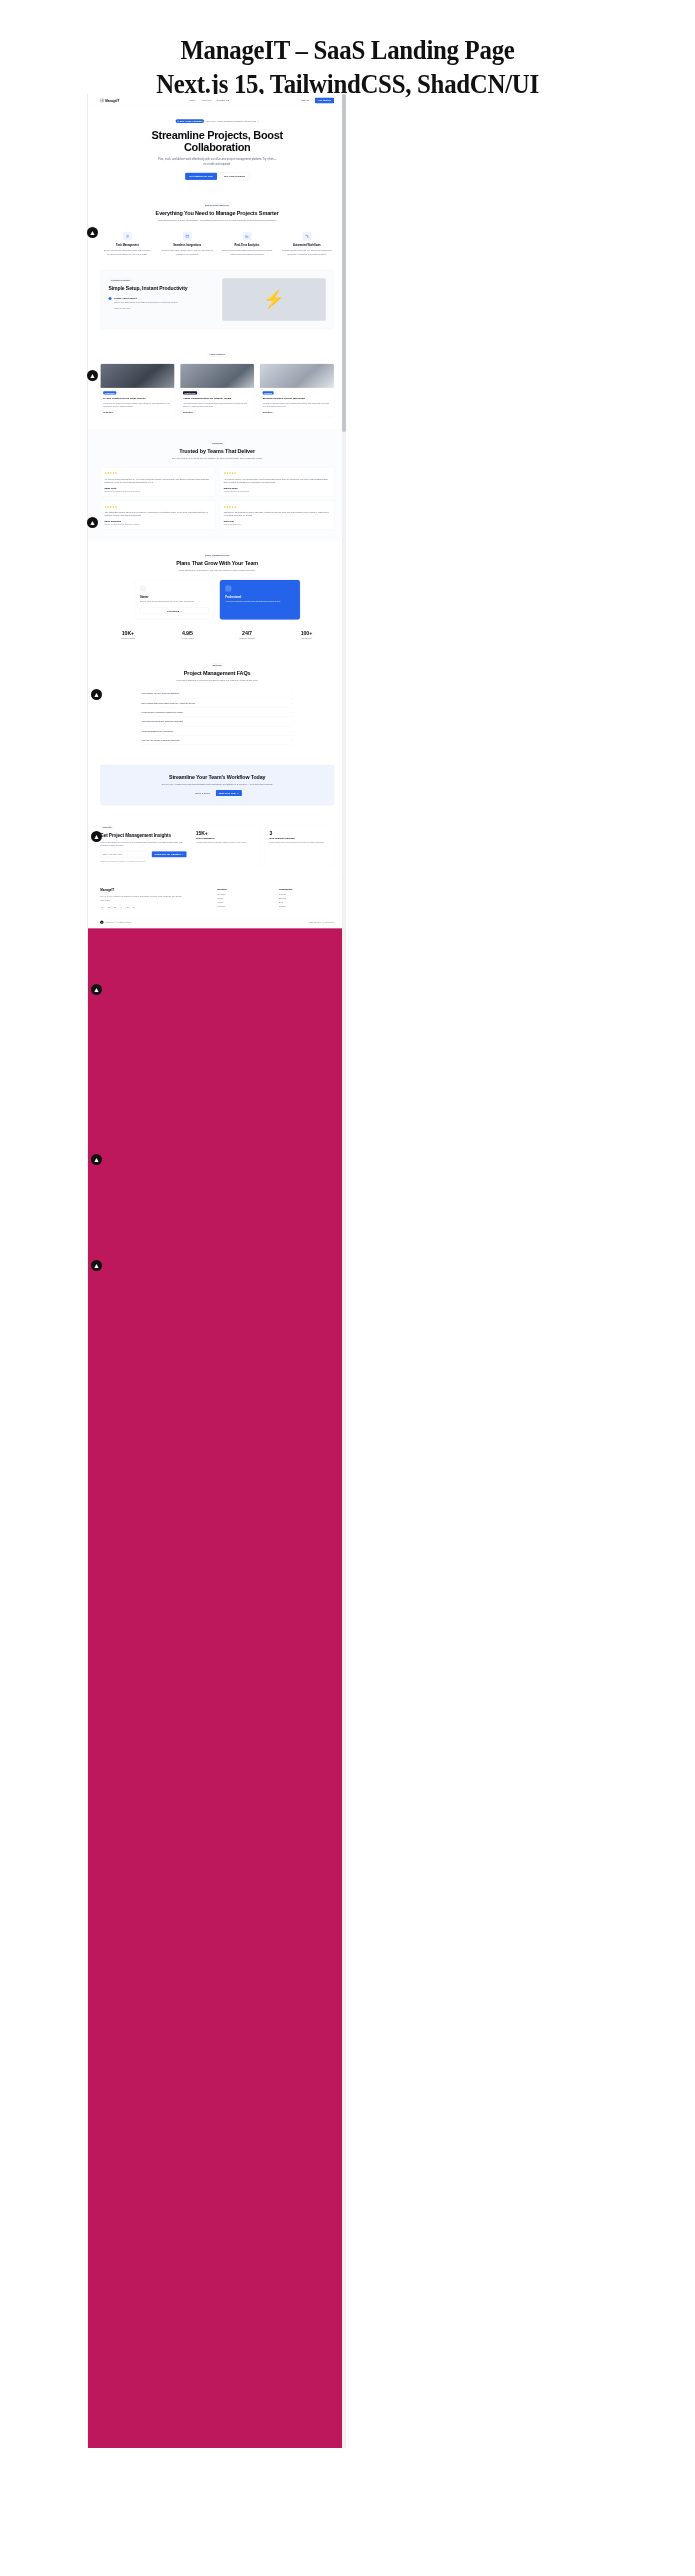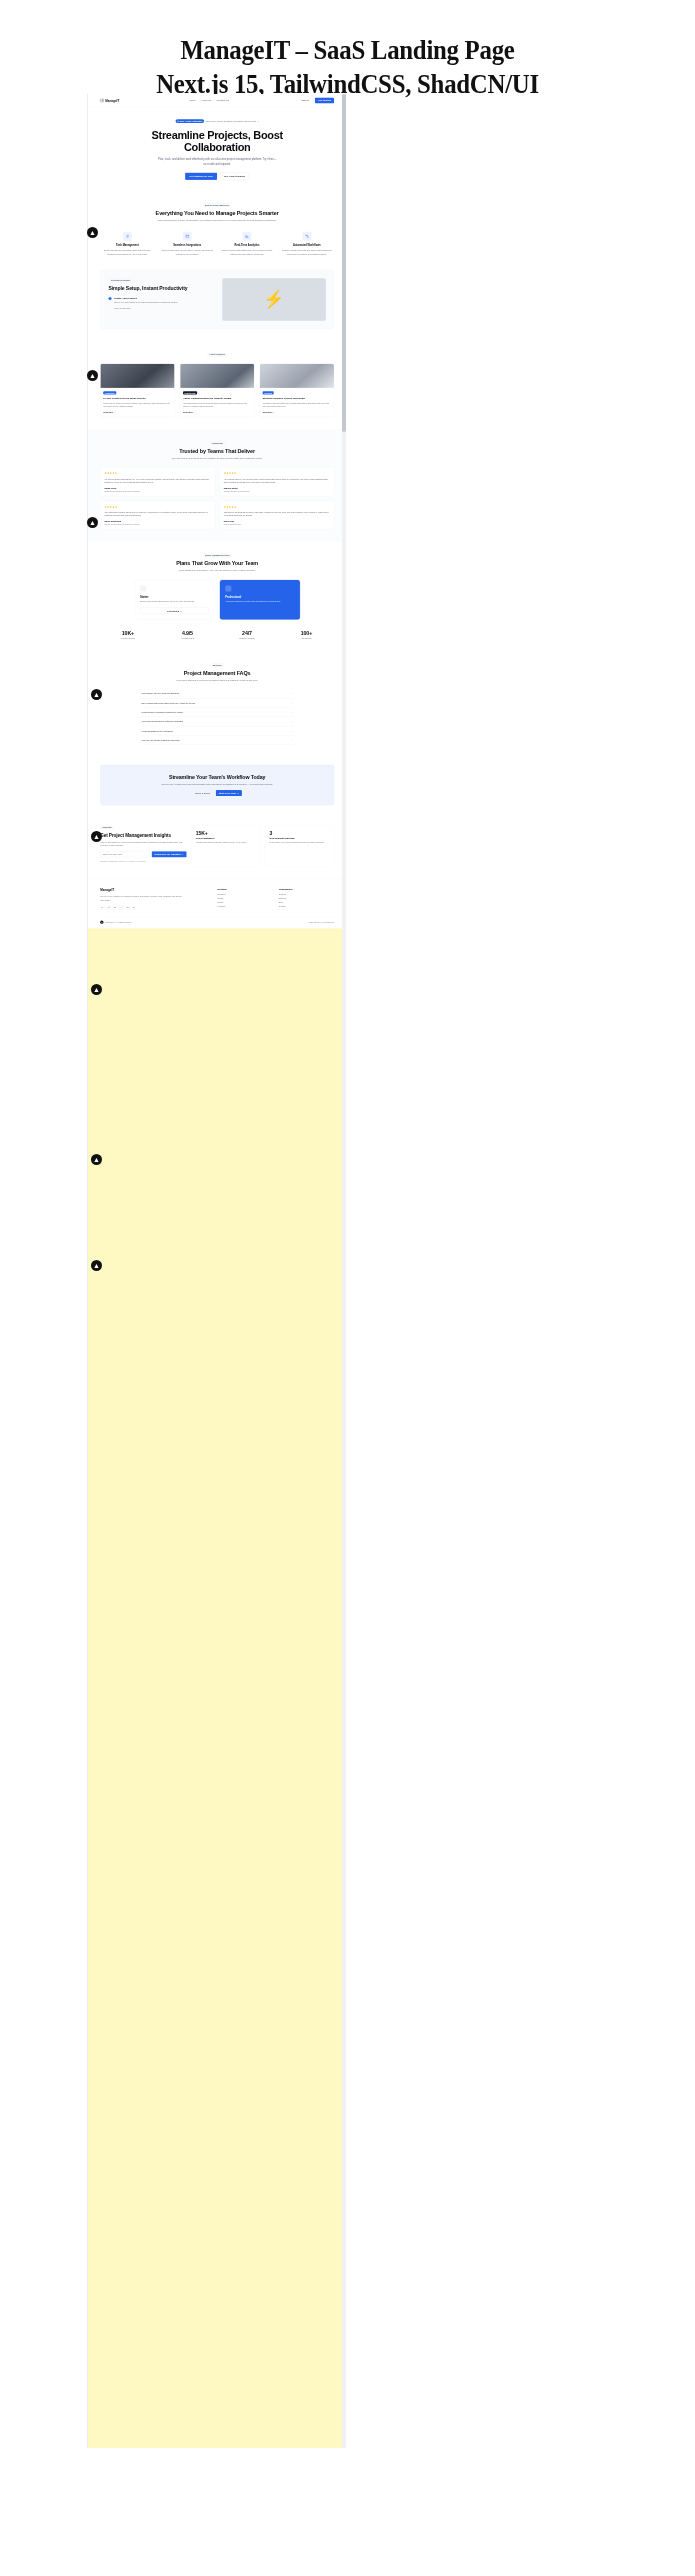--- a/index.html
+++ b/index.html
@@ -25,21 +25,21 @@
   .scaler {
     width: 1272px;
     transform: scale(0.2031);
     transform-origin: top left;
   }
   .frame-wrap {
     position: absolute;
     left: 87px; top: 94px;
     width: 258px; height: 2354px;
     overflow: hidden;
-    background: #fef9c3;
+    background: #be185d;
     border-left: 1px solid #eceef2;
     border-right: 1px solid #eceef2;
   }
   .site { width: 1272px; background:#fff; color:#0b0b0f; }
 
   
   .nav {
     height: 64px; display:flex; align-items:center;
     justify-content:space-between; padding: 0 60px;
     border-bottom: 1px solid #ededf1;

